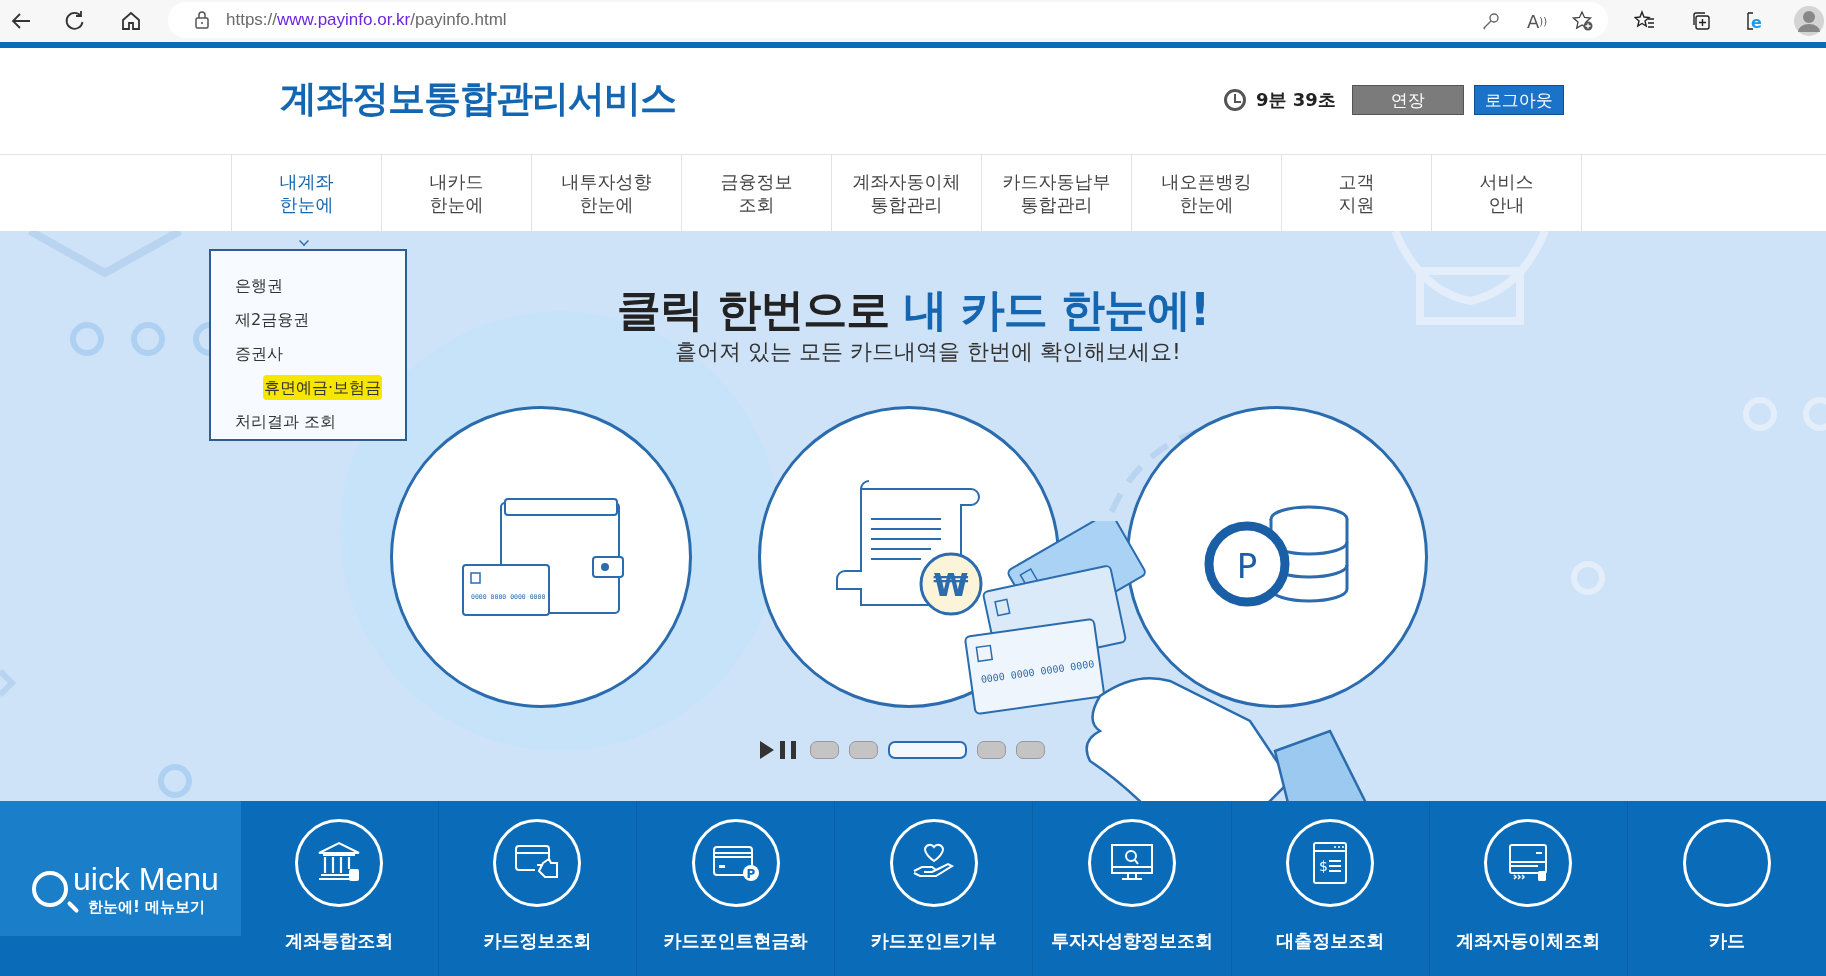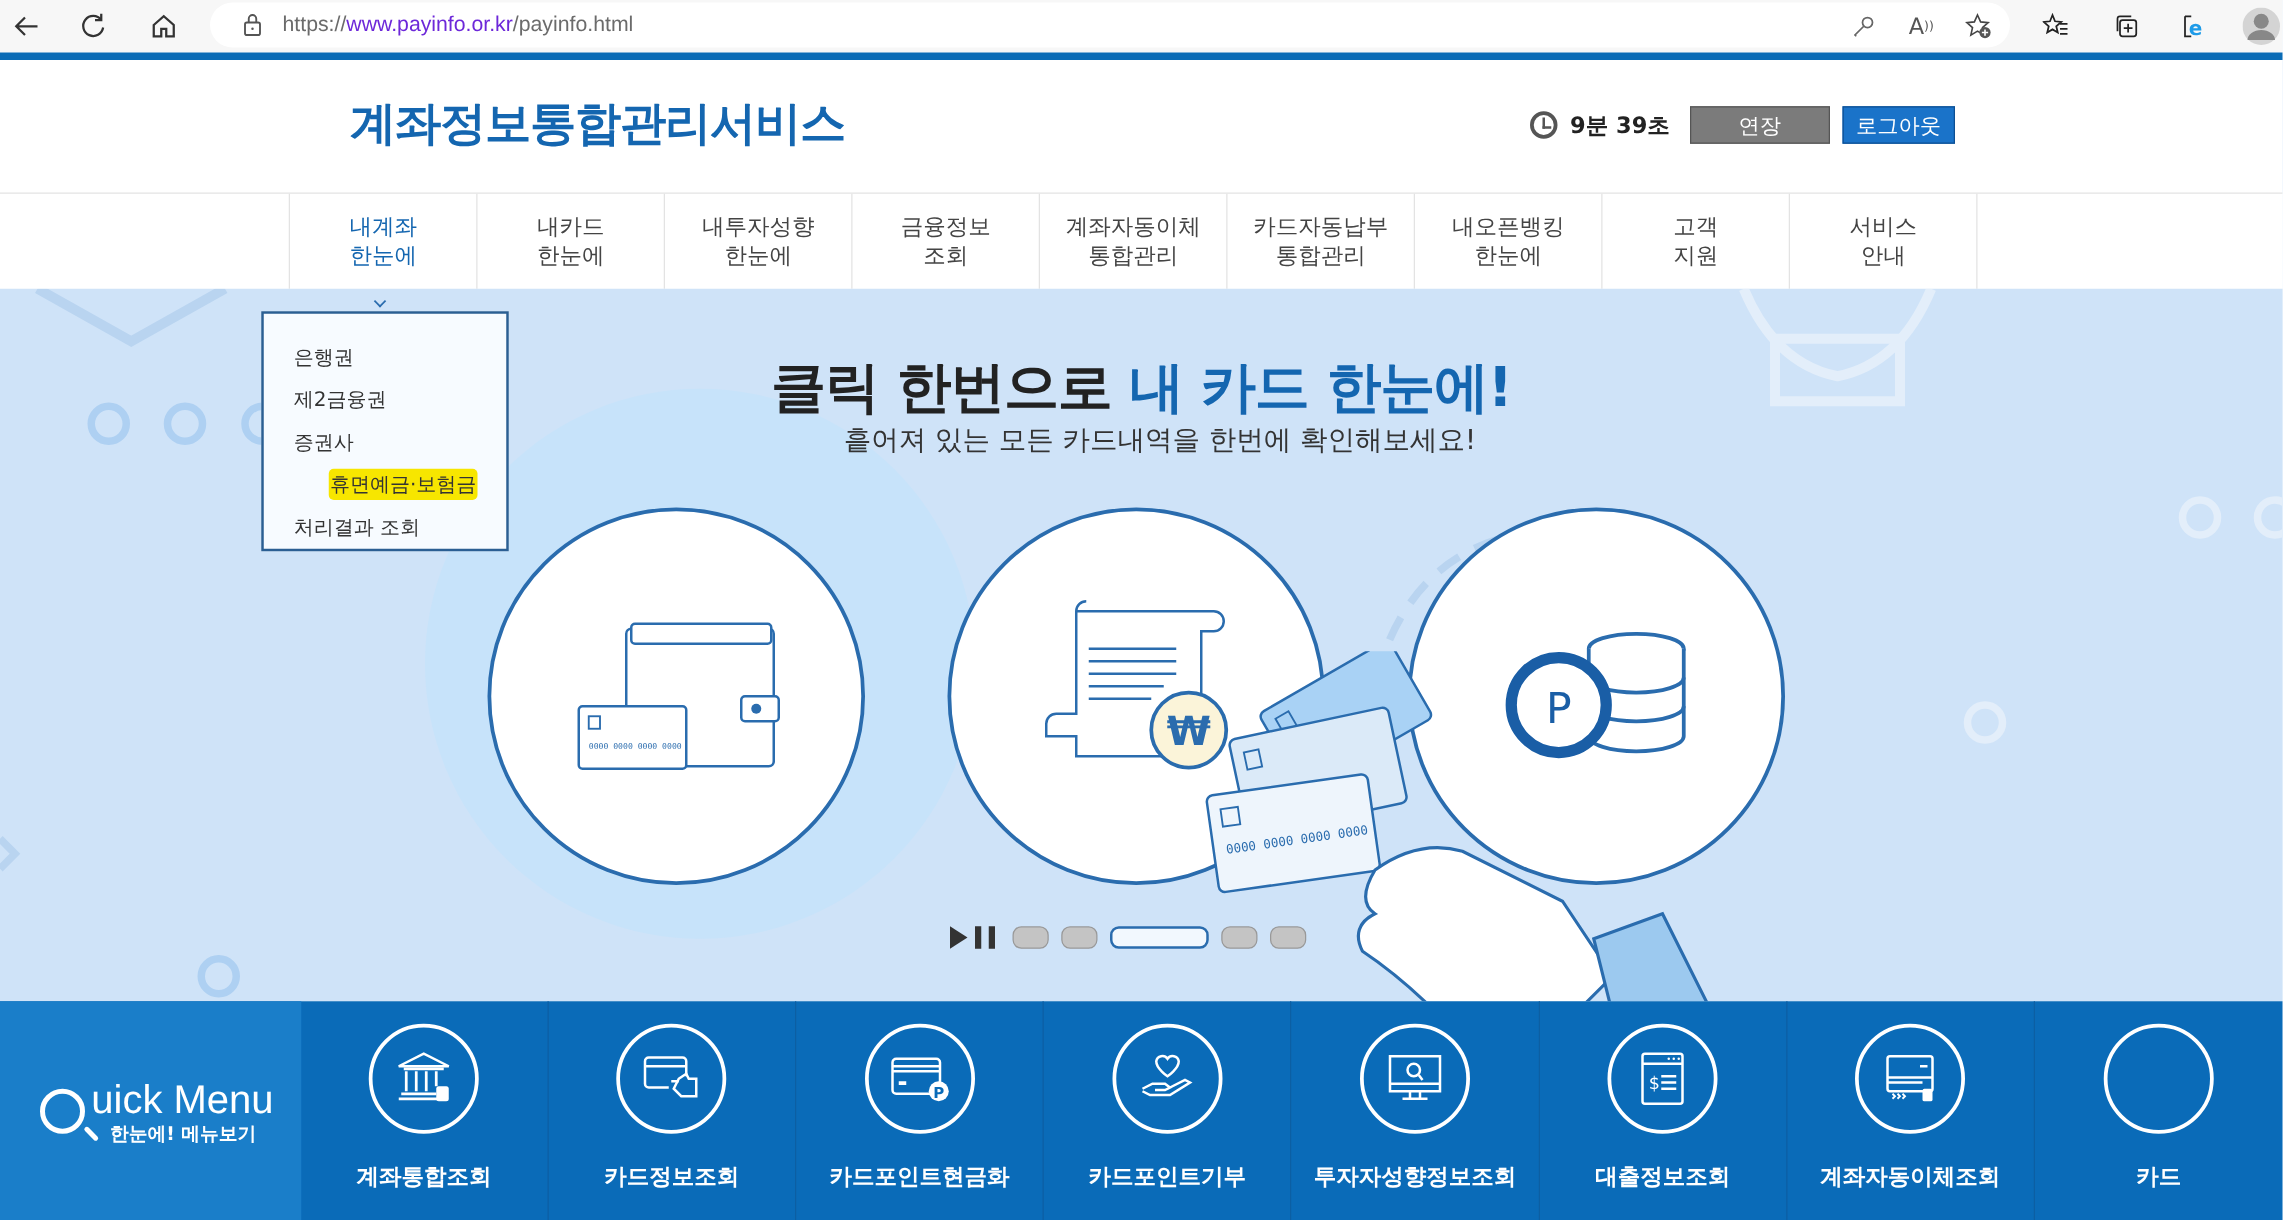--- a/index.html
+++ b/index.html
@@ -36,21 +36,21 @@
   .pause { width: 16px; height: 18px; border-left: 5px solid #333; border-right: 5px solid #333; margin-right: 14px; cursor: pointer; }
   .dot { width: 29px; height: 18px; border-radius: 7px; background: #c4c4c4; border: 1px solid #999; margin-right: 10px; cursor: pointer; }
   .dot.active { width: 79px; background: #f2f8fe; border: 2px solid #2a6cae; }
   
   .dropdown-arrow { position: absolute; left: 299px; top: 236px; width: 10px; height: 10px; border-right: 2px solid #2a6cae; border-bottom: 2px solid #2a6cae; transform: rotate(45deg) scale(0.7); }
   .dropdown { position: absolute; left: 209px; top: 249px; width: 198px; height: 192px; background: #f7fbff; border: 2px solid #2b5f93; padding-top: 18px; }
   .dd-item { display: block; padding-left: 24px; height: 34px; line-height: 34px; font-size: 16px; color: #333; cursor: pointer; white-space: nowrap; }
   .dd-item .mark { background: #f7e600; padding: 3px 1px; border-radius: 4px; margin-left: 28px; }
   
   .quick { position: absolute; left: 0; top: 801px; width: 1826px; height: 175px; background: #0a6bb8; display: flex; }
-  .qm-head { width: 260px; height: 175px; background: #1a7ec9; position: relative; cursor: pointer; }
+  .qm-head { width: 260px; height: 135px; background: #1a7ec9; position: relative; cursor: pointer; }
   .qm-mag { position: absolute; left: 32px; top: 70px; width: 36px; height: 36px; border: 4px solid #fff; border-radius: 50%; }
   .qm-mag::after { content: ""; position: absolute; left: 30px; top: 30px; width: 14px; height: 4px; background: #fff; transform: rotate(45deg); border-radius: 2px; }
   .qm-title { position: absolute; left: 73px; top: 60px; font-size: 32px; color: #fff; font-family: "Liberation Sans", sans-serif; }
   .qm-sub { position: absolute; left: 88px; top: 97px; font-size: 15px; color: #fff; font-weight: bold; }
   .qm-tile { width: 214px; height: 175px; border-right: 1px solid #0c5fa3; display: flex; flex-direction: column; align-items: center; cursor: pointer; }
   .qm-icon { margin-top: 18px; width: 88px; height: 88px; border-radius: 50%; border: 3px solid #fff; display: flex; align-items: center; justify-content: center; }
   .qm-label { margin-top: 22px; font-size: 18px; color: #fff; font-weight: bold; white-space: nowrap; }
 </style>
 </head>
 <body>

